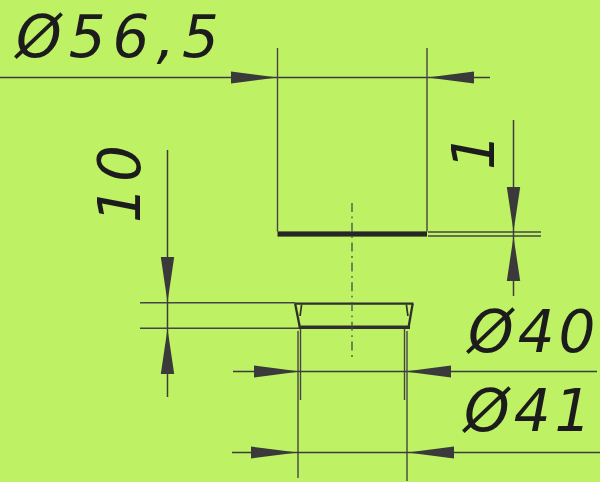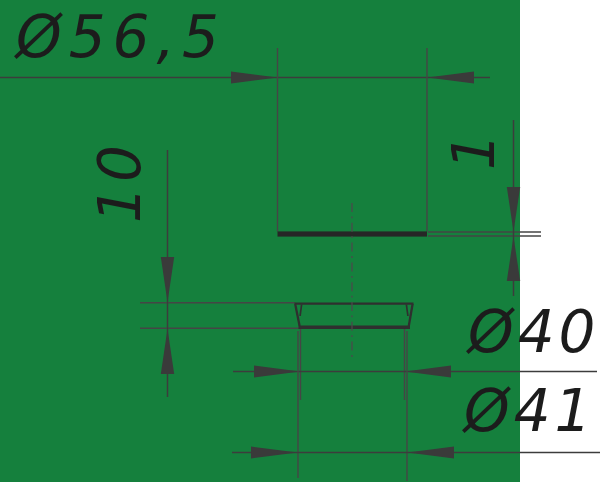--- a/index.html
+++ b/index.html
@@ -6,23 +6,23 @@
     margin: 0;
     padding: 0;
     background: #ffffff;
     width: 600px;
     height: 482px;
     overflow: hidden;
     font-family: "DejaVu Sans", sans-serif;
   }
   #drawing-stage {
     position: relative;
-    width: 520px;
+    width: 600px;
     height: 482px;
-    background: #15803d;
+    background: #bef264;
   }
   svg { display: block; }
 
   .thin   { stroke: #3c3c3c; stroke-width: 1.5; fill: none; }
   .xline  { stroke: #454545; stroke-width: 1.4; fill: none; }
   .edge   { stroke: #2f2f2f; stroke-width: 2.3; fill: none; }
   .edge-thick { stroke: #2f2f2f; stroke-width: 3.4; fill: none; }
   .edge-inner { stroke: #2f2f2f; stroke-width: 1.7; fill: none; }
   .arrow  { fill: #3a3a3a; stroke: none; }
   .solid-section { fill: #262626; stroke: none; }

